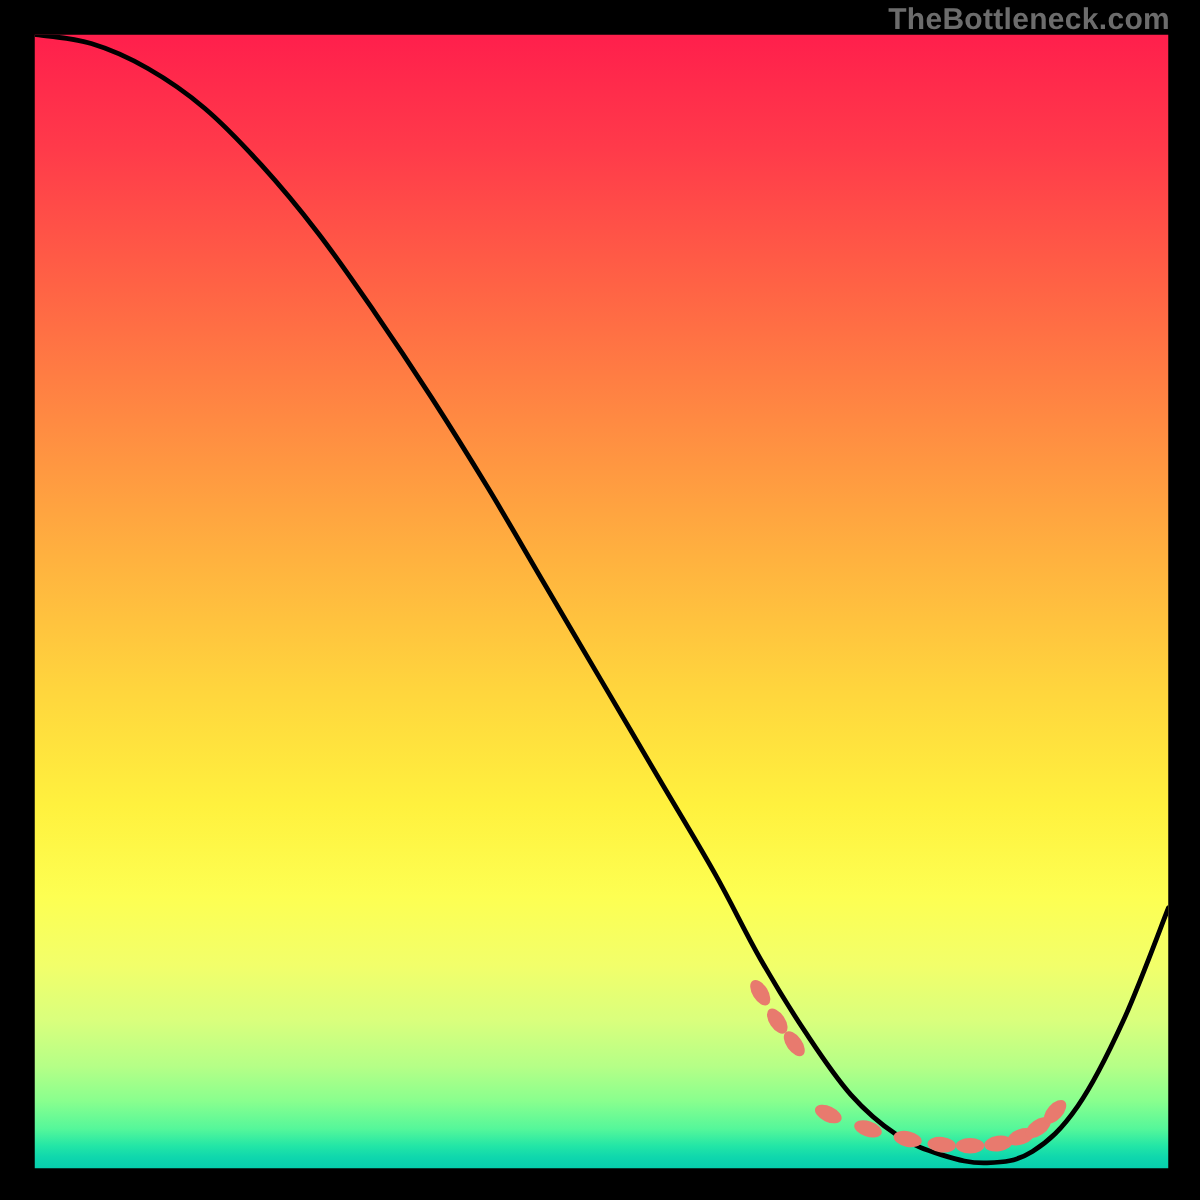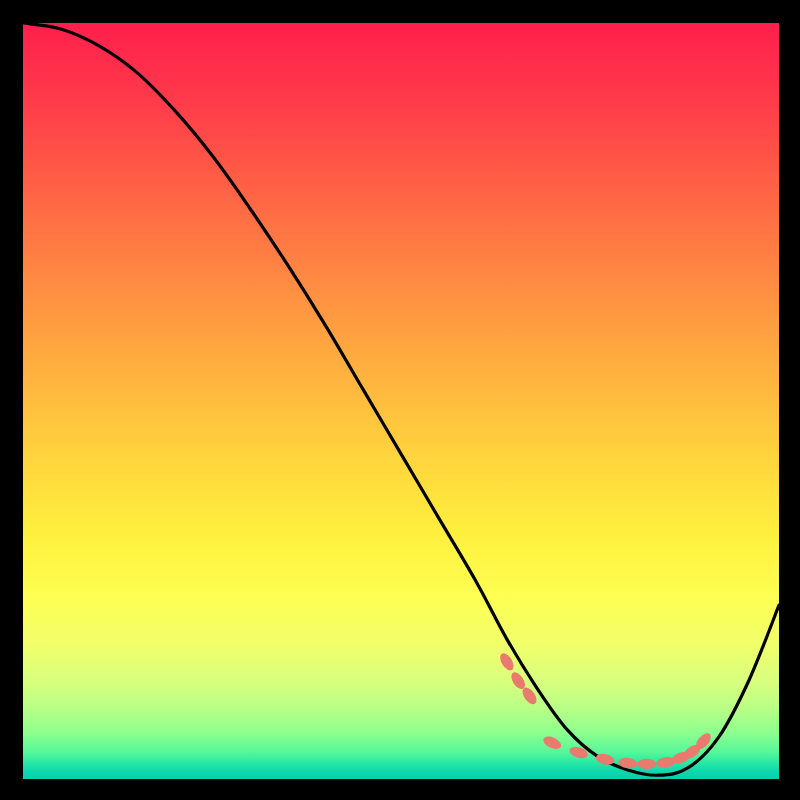--- a/index.html
+++ b/index.html
@@ -83,13 +83,14 @@
           <ellipse cx="0" cy="0" rx="9.5" ry="5.2" fill="#e87a6e" transform="translate(582.12 736.34) rotate(12)"></ellipse>
           <ellipse cx="0" cy="0" rx="9.5" ry="5.2" fill="#e87a6e" transform="translate(604.80 740.12) rotate(6)"></ellipse>
           <ellipse cx="0" cy="0" rx="9.5" ry="5.2" fill="#e87a6e" transform="translate(623.70 740.88) rotate(0)"></ellipse>
           <ellipse cx="0" cy="0" rx="9.5" ry="5.2" fill="#e87a6e" transform="translate(642.60 739.37) rotate(-8)"></ellipse>
           <ellipse cx="0" cy="0" rx="9.5" ry="5.2" fill="#e87a6e" transform="translate(657.72 734.83) rotate(-20)"></ellipse>
           <ellipse cx="0" cy="0" rx="9.5" ry="5.2" fill="#e87a6e" transform="translate(669.06 728.78) rotate(-35)"></ellipse>
           <ellipse cx="0" cy="0" rx="9.5" ry="5.2" fill="#e87a6e" transform="translate(680.40 718.20) rotate(-48)"></ellipse>
         </g>
     </svg>
   </div>
+  <div class="watermark">TheBottleneck.com</div>
 </div>
 
 </body></html>

